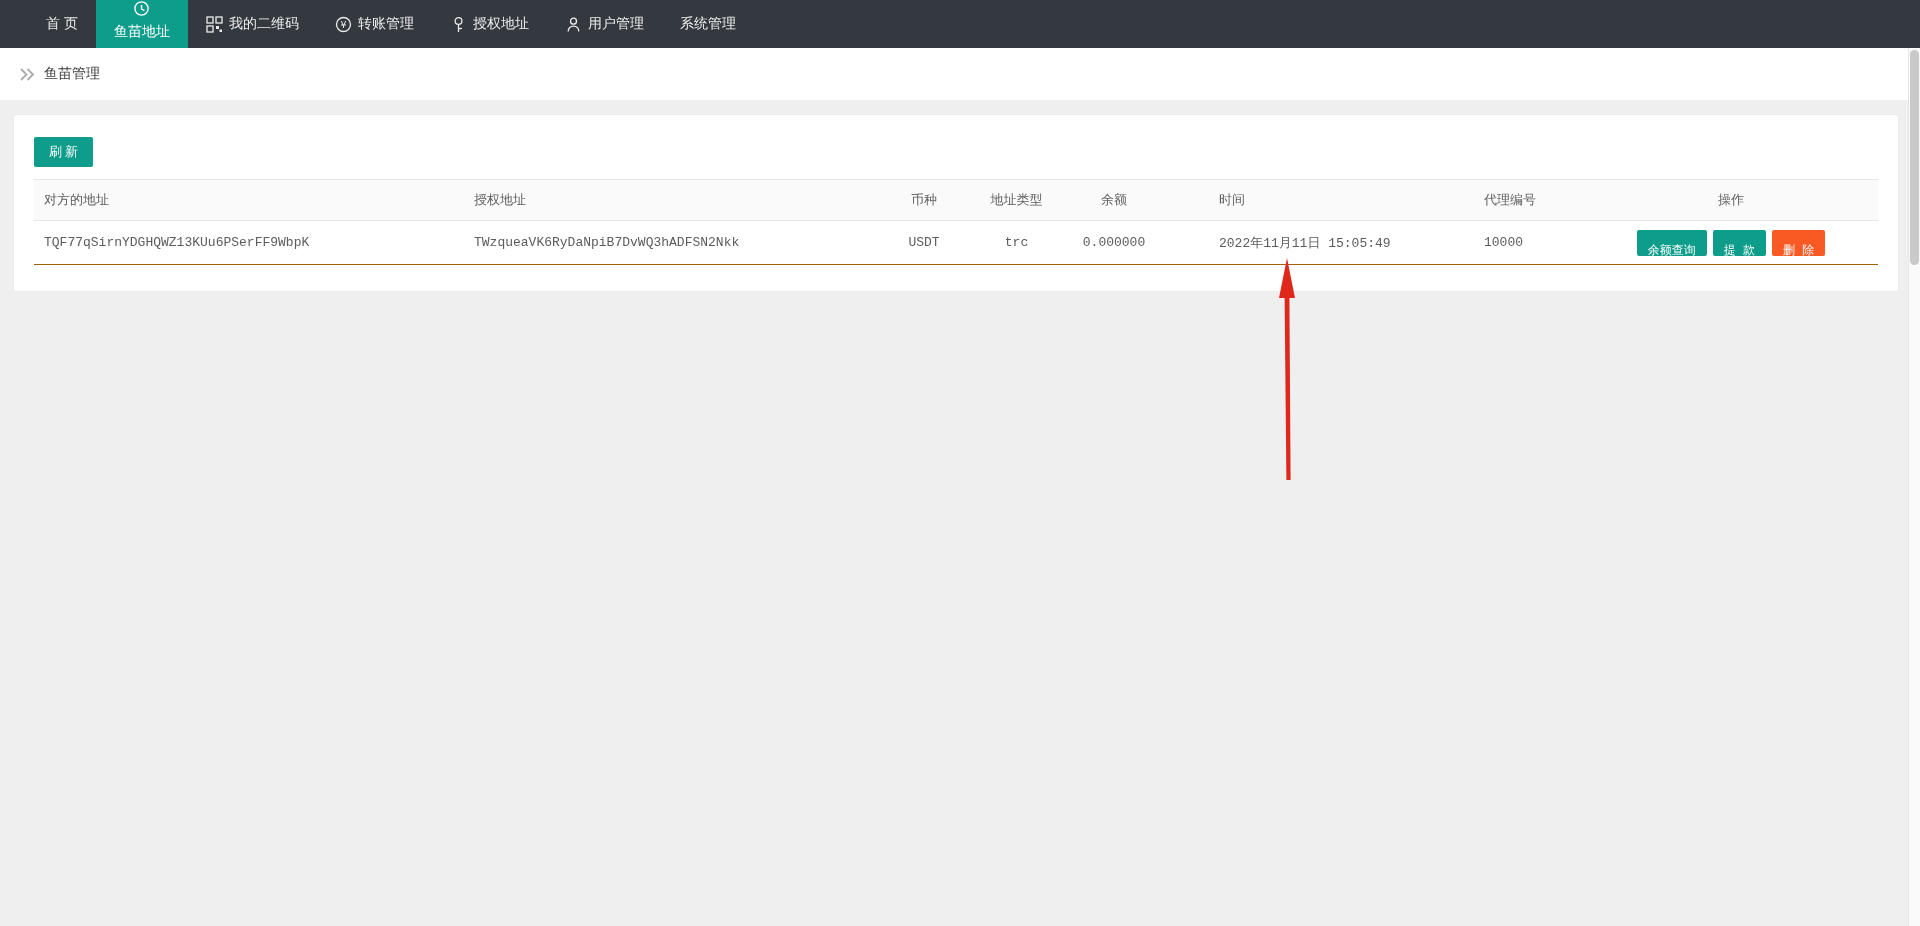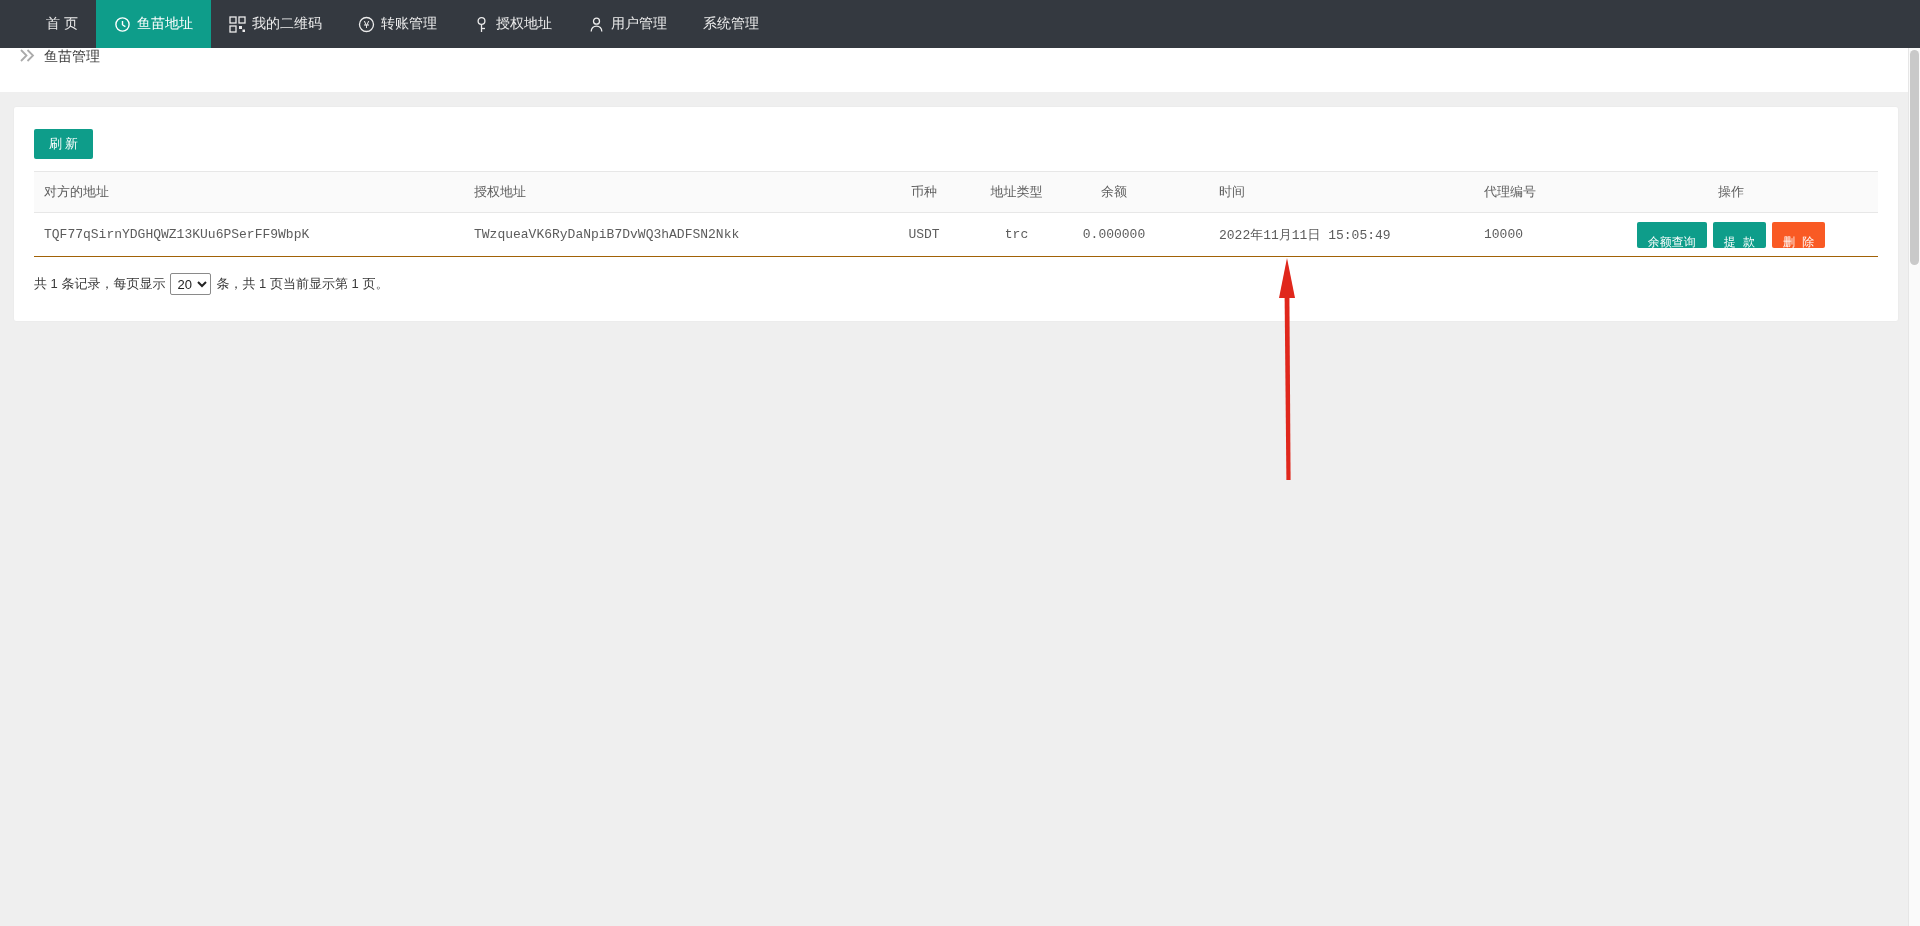--- a/index.html
+++ b/index.html
@@ -2,31 +2,31 @@
 <html><head>
 <meta charset="utf-8">
 <style>
   * { margin:0; padding:0; box-sizing:border-box; }
   html,body { width:1920px; height:926px; overflow:hidden; }
   body { font-family:"Liberation Sans","DejaVu Sans",sans-serif; background:#efefef; position:relative; }
 
   
   .topnav { height:48px; background:#343940; display:flex; align-items:stretch; padding-left:28px; padding-right:17px; }
   .nav-item { display:flex; align-items:center; gap:6px; padding:0 18px; color:#ececec; font-size:14px; cursor:pointer; white-space:nowrap; }
-  .nav-item.active { background:#0e9d8a; color:#fff; }
+  .nav-item.active { background:#0e9d8a; color:#fff;flex-direction:column; }
   .nav-icon { width:17px; height:17px; display:inline-flex; }
   .nav-icon svg { width:100%; height:100%; }
   .nav-right { margin-left:auto; display:flex; align-items:center; gap:38px; }
   .reload-btn { width:20px; height:20px; display:inline-flex; cursor:pointer; }
   .user-box { display:flex; align-items:center; gap:8px; color:#fff; font-size:14px; cursor:pointer; }
   .vlogo { width:19px; height:18px; display:inline-flex; }
   .chev-up { width:13px; height:9px; display:inline-flex; }
 
   
-  .crumb-bar { height:44px; background:#fff; display:flex; padding-left:19px; gap:8px; }
+  .crumb-bar { height:52px; background:#fff; display:flex; align-items:center; padding-left:19px; gap:8px; }
   .crumb-icon { width:17px; height:15px; display:inline-flex; }
   .crumb-text { font-size:14px; color:#3d3d3d; }
 
   
   .card { background:#fff; border:1px solid #ececec; border-radius:3px; margin:14px 21px 0 13px; padding:22px 20px 26px 20px; }
   .btn { border:none; border-radius:2px; color:#fff; cursor:pointer; font-family:inherit; }
   .btn-teal { background:#0e9d8a; }
   .btn-orange { background:#f95a24; }
   .refresh-btn { font-size:13px; letter-spacing:3px; padding:0 12px 0 15px; height:30px; }
 
@@ -170,27 +170,20 @@
           <span class="cell-actions">
             <button class="btn btn-teal row-btn">余额查询</button>
             <button class="btn btn-teal row-btn">提 款</button>
             <button class="btn btn-orange row-btn">删 除</button>
           </span>
         </td>
       </tr>
     </tbody>
   </table>
 
-  <div class="pager">
-    <span>共 1 条记录，每页显示</span>
-    <select class="page-size">
-      <option>20</option>
-    </select>
-    <span>条，共 1 页当前显示第 1 页。</span>
-  </div>
 </div>
 
 <svg class="red-arrow" viewBox="0 0 48 234">
   <polygon points="24,6 16,46 32,46" fill="#e0271c"></polygon>
   <polygon points="21.6,44 26.4,44 27.6,228 23.4,228" fill="#e0271c"></polygon>
 </svg>
 
 <div class="scrollbar">
   <div class="scroll-thumb"></div>
 </div>

